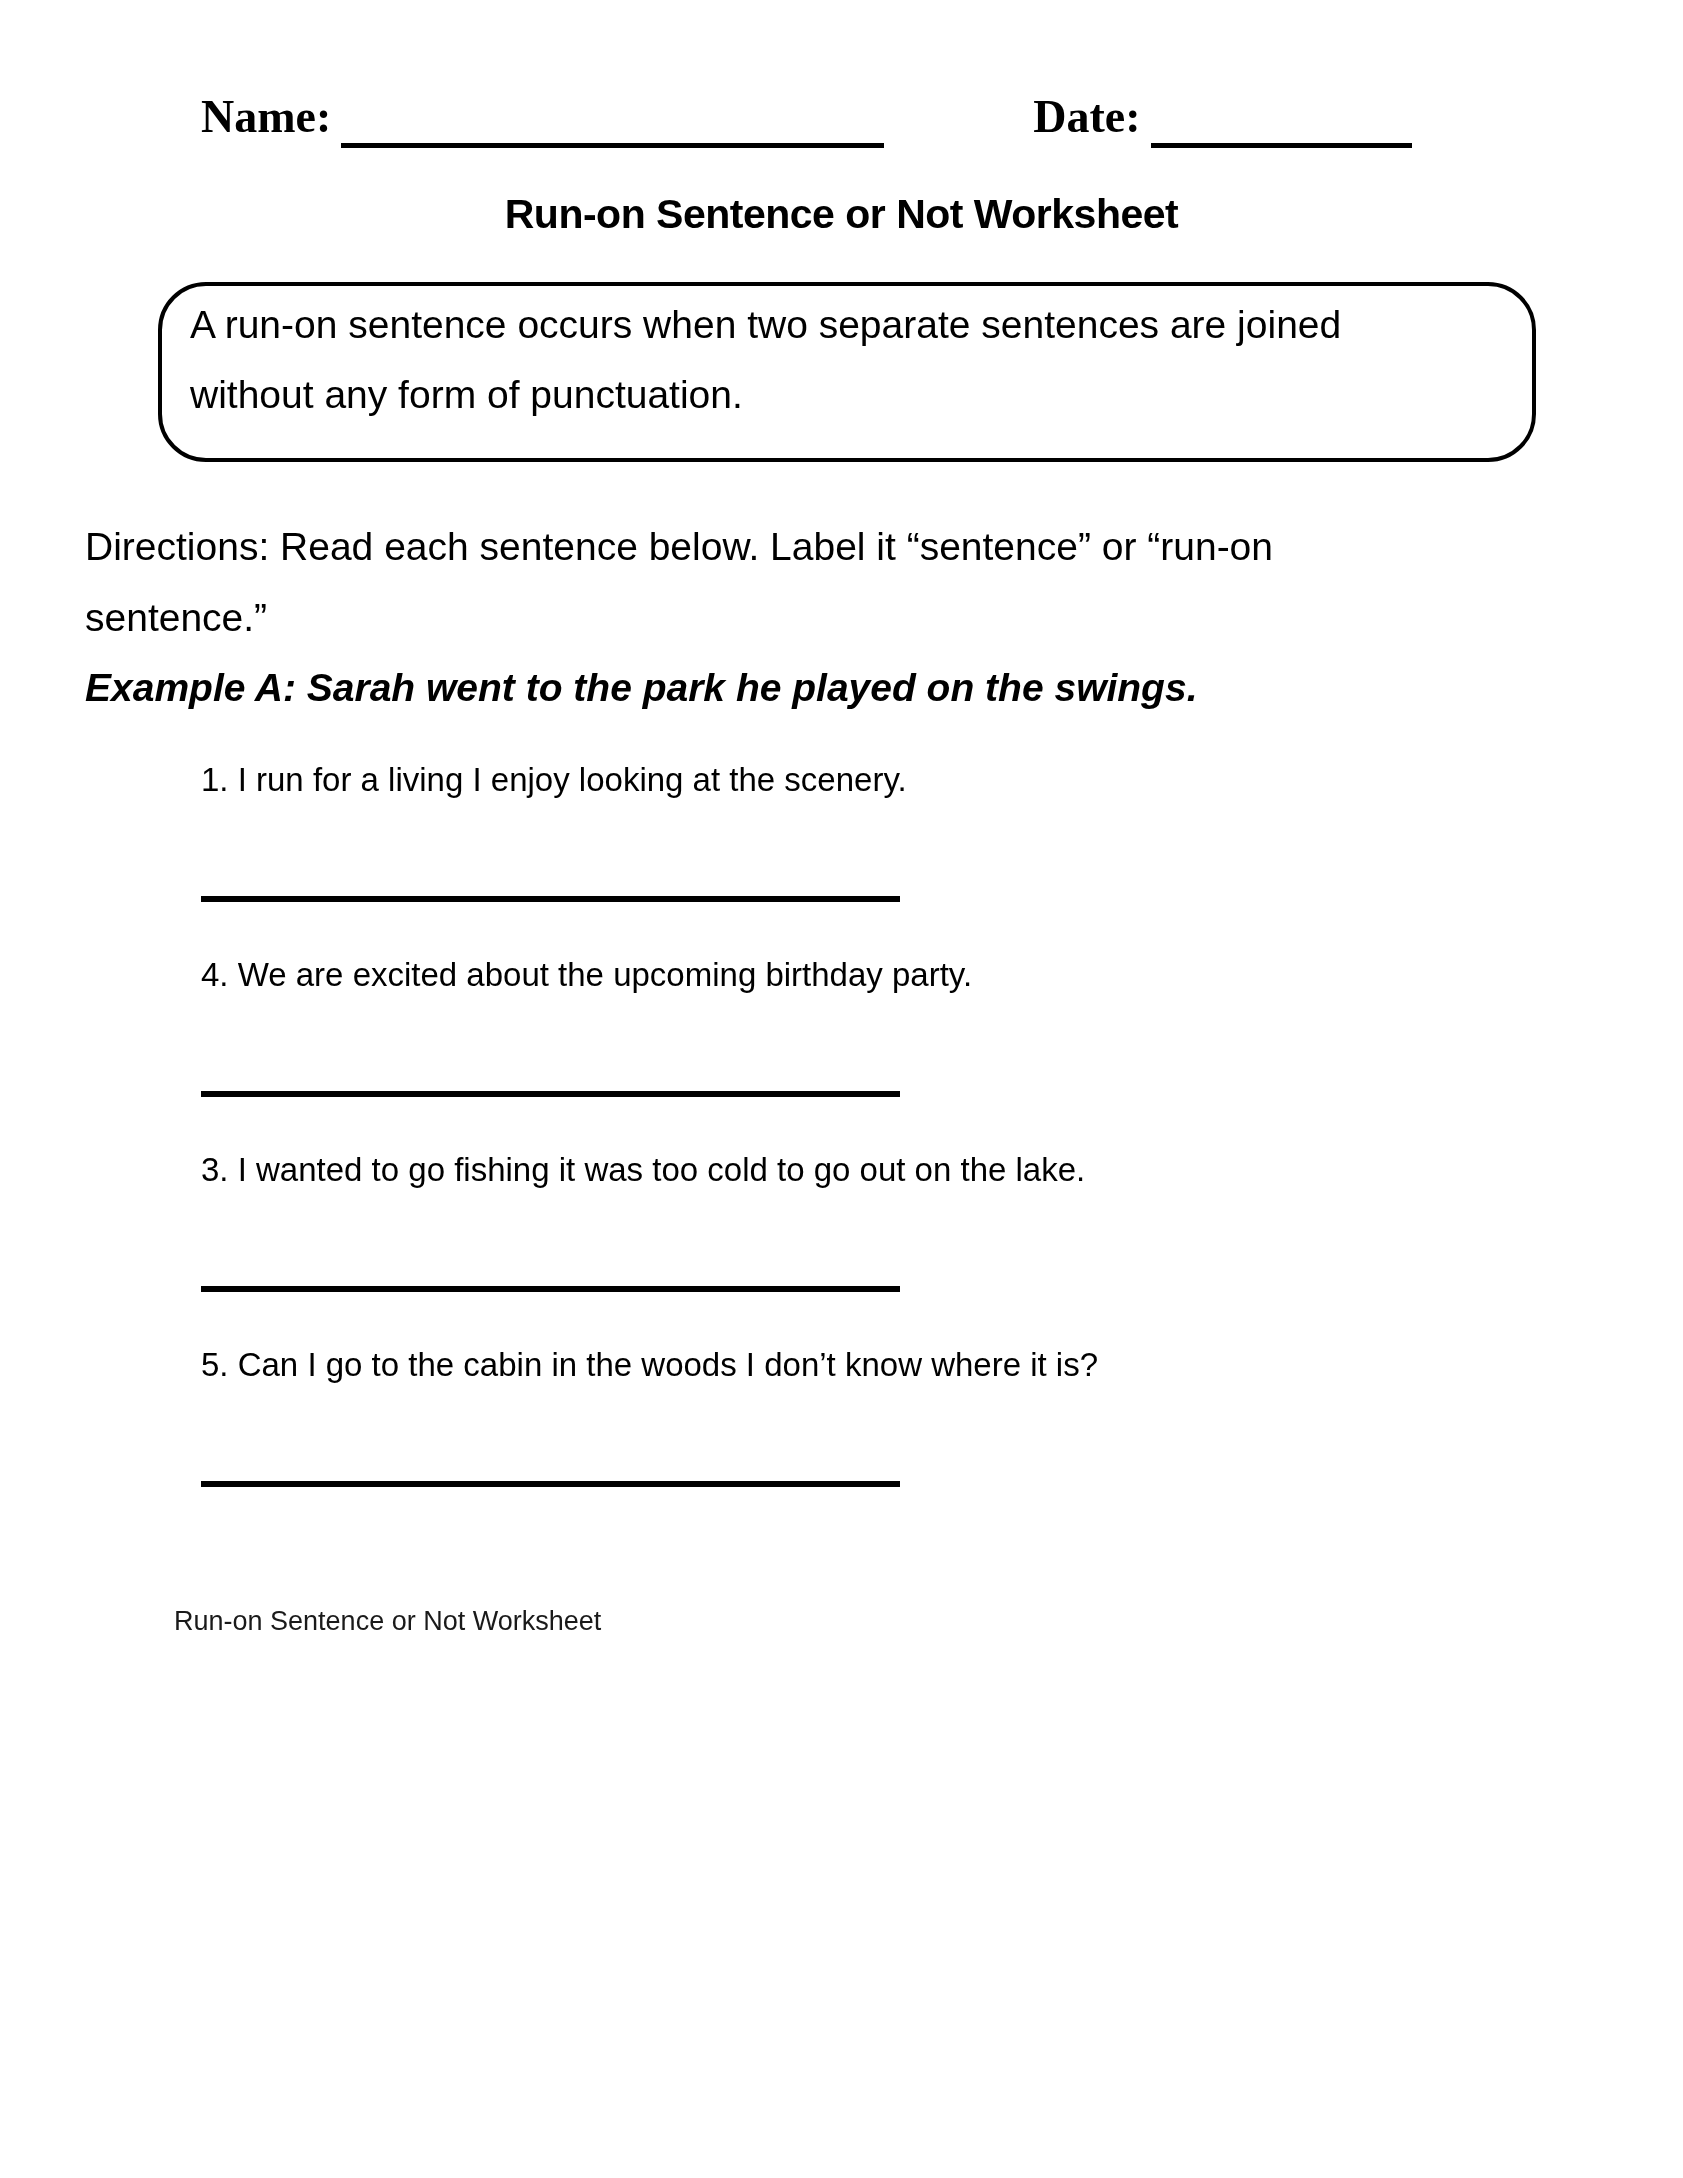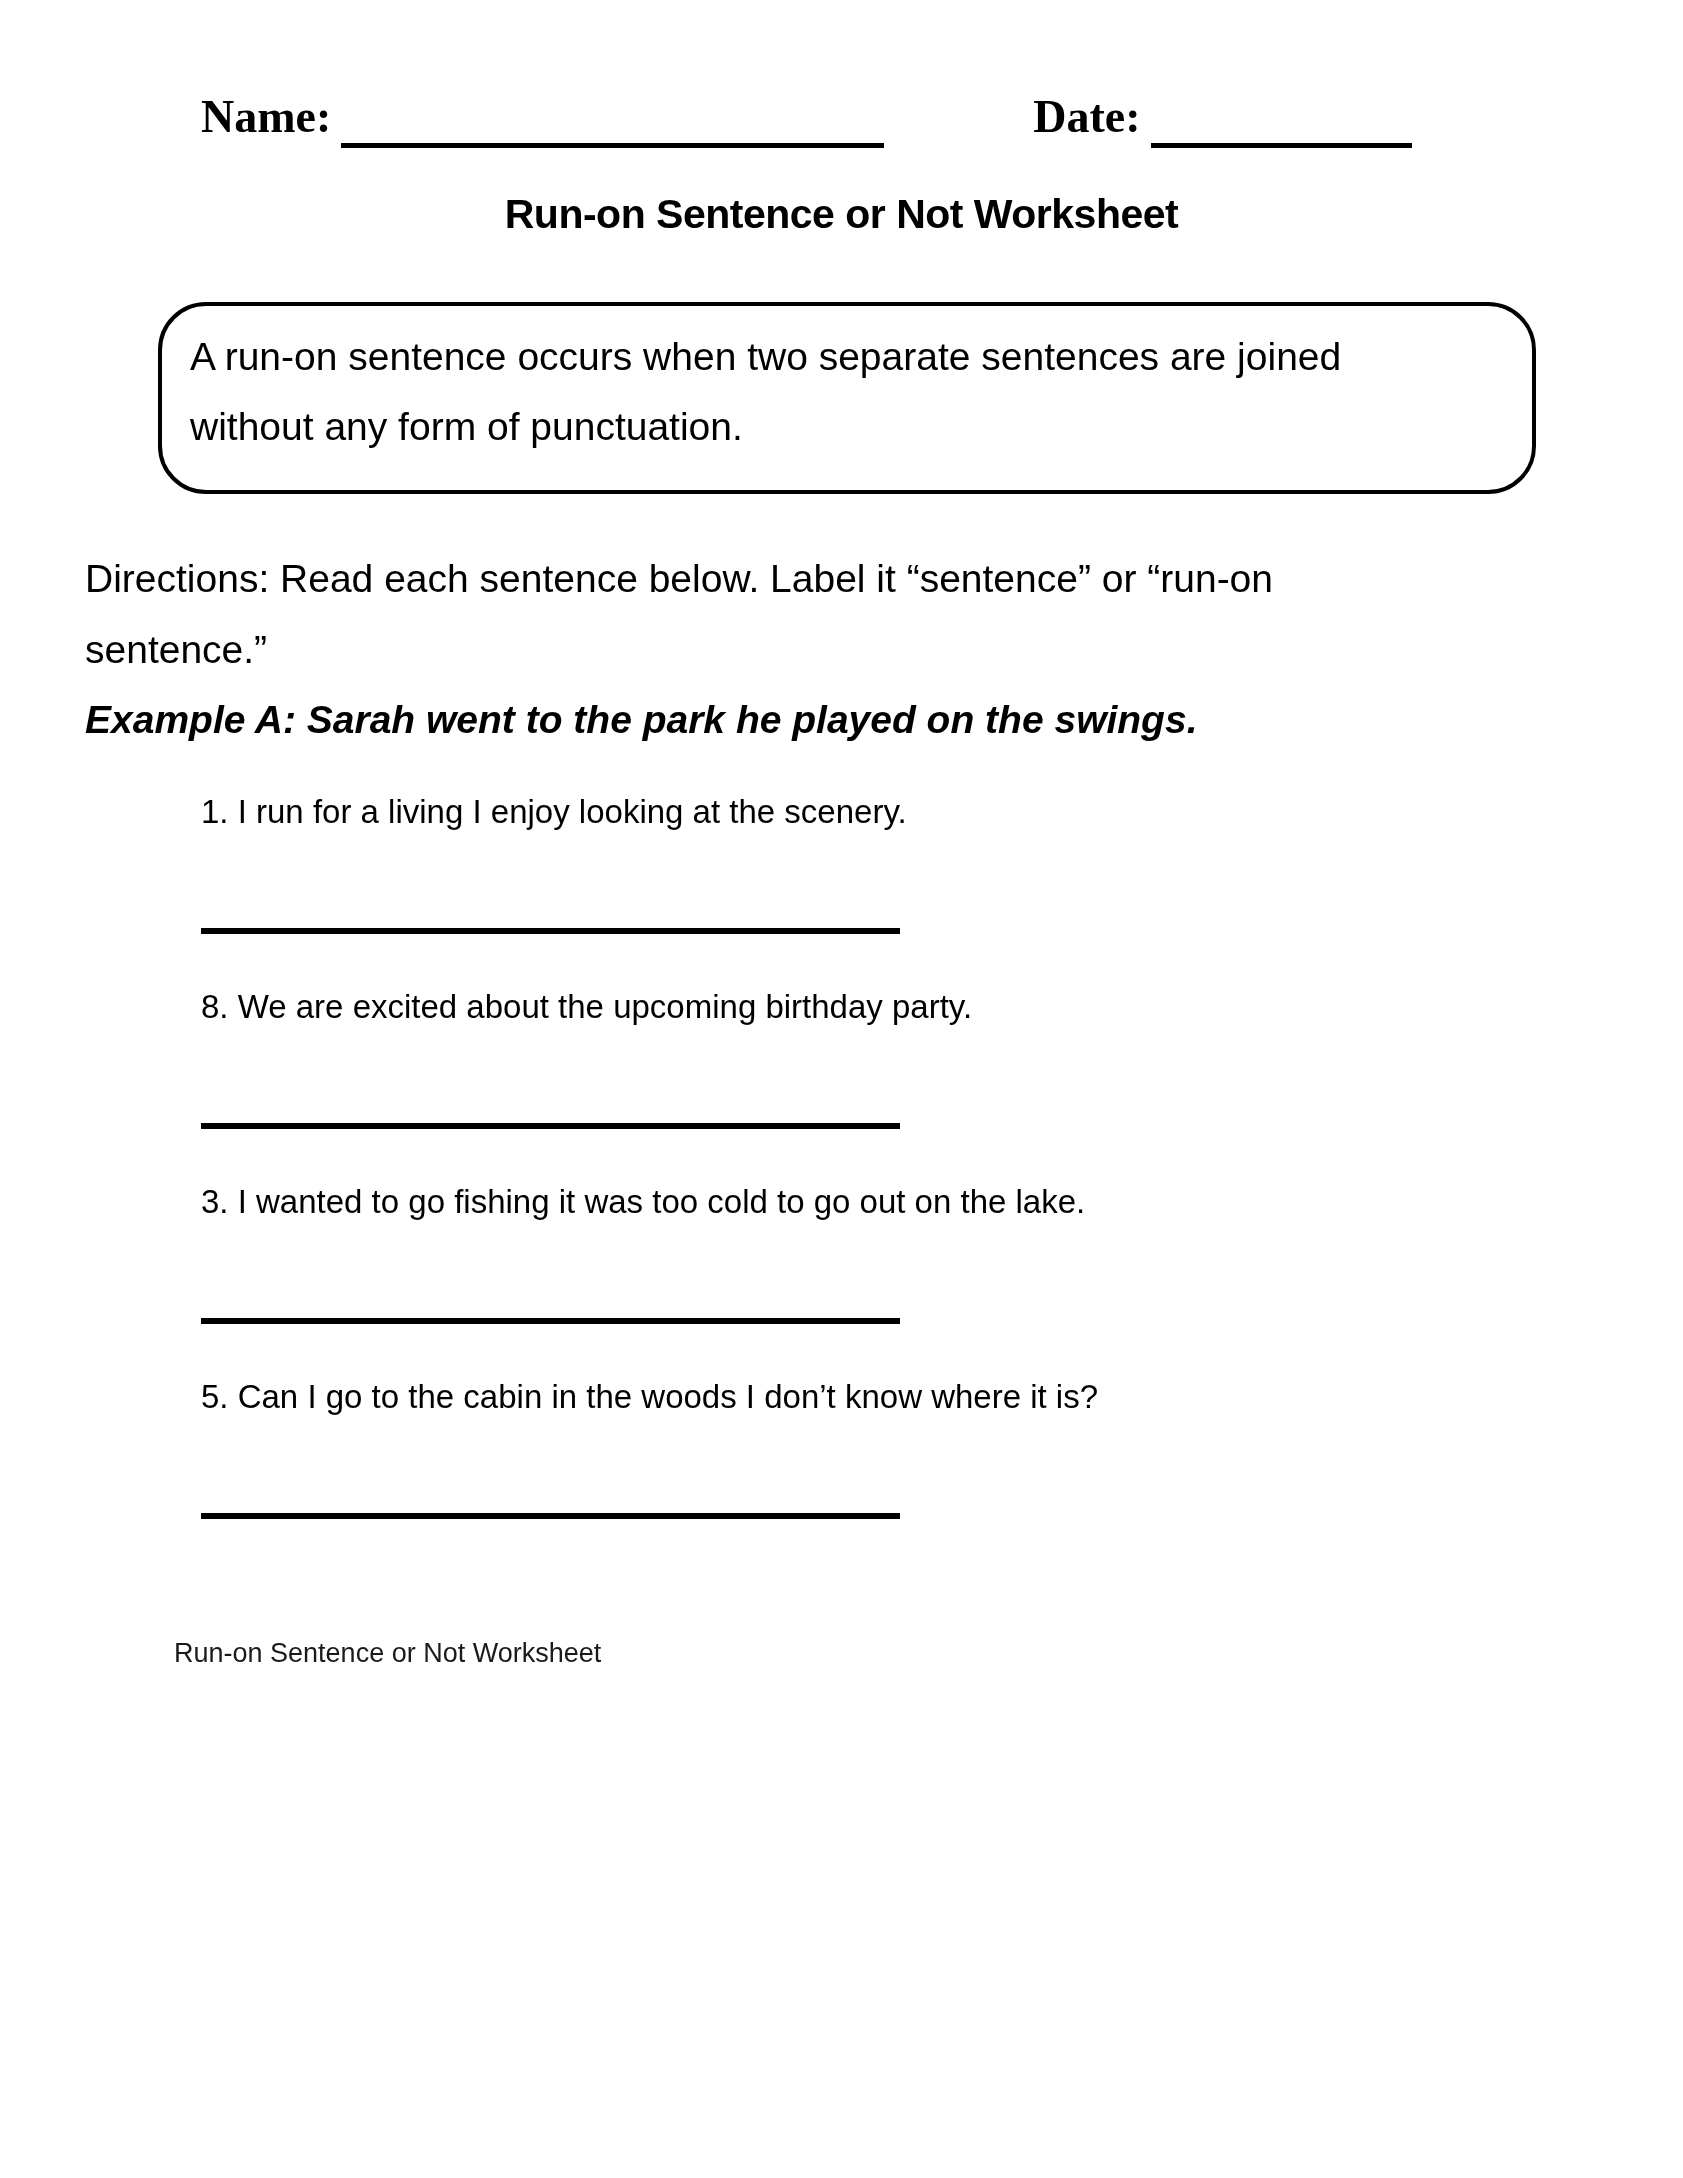--- a/index.html
+++ b/index.html
@@ -44,25 +44,25 @@
     text-align: center;
     margin-top: 51px;
     font-size: 41px;
     font-weight: bold;
     letter-spacing: -0.5px;
   }
 
   
   .def-box {
     box-sizing: border-box;
-    margin: 64px 0 0 158px;
+    margin: 44px 0 0 158px;
     width: 1378px;
     border: 4px solid #000;
     border-radius: 48px;
-    padding: 16px 59px 28px 28px;
+    padding: 4px 59px 28px 28px;
     font-size: 39px;
     line-height: 1.8;
   }
 
   
   .directions-block {
     margin: 50px 0 0 85px;
     max-width: 1193px;
     font-size: 39px;
     line-height: 1.8;
@@ -117,21 +117,21 @@
   </div>
 
   <div class="items">
 
     <div class="item">
       <div class="item-text">1. I run for a living I enjoy looking at the scenery.</div>
       <div class="blank-line"></div>
     </div>
 
     <div class="item">
-      <div class="item-text">8. We are excited about the upcoming birthday party.</div>
+      <div class="item-text">4. We are excited about the upcoming birthday party.</div>
       <div class="blank-line"></div>
     </div>
 
     <div class="item">
       <div class="item-text">3. I wanted to go fishing it was too cold to go out on the lake.</div>
       <div class="blank-line"></div>
     </div>
 
 
     <div class="item">

